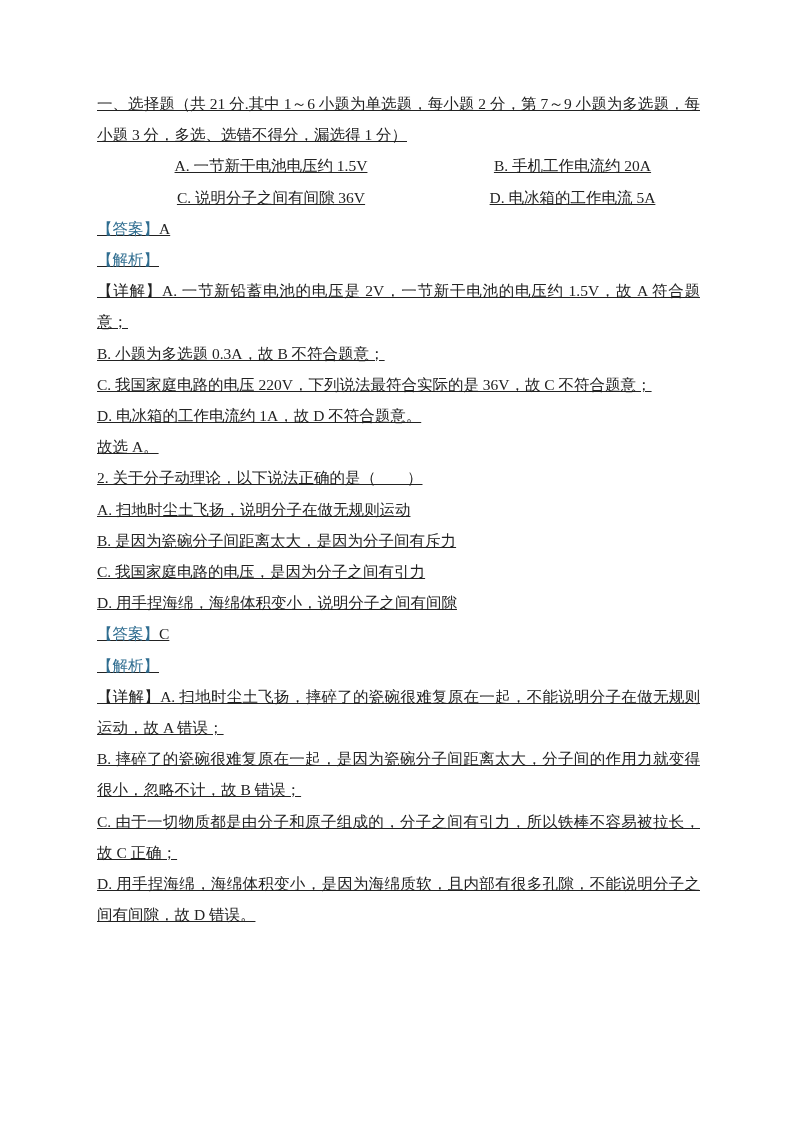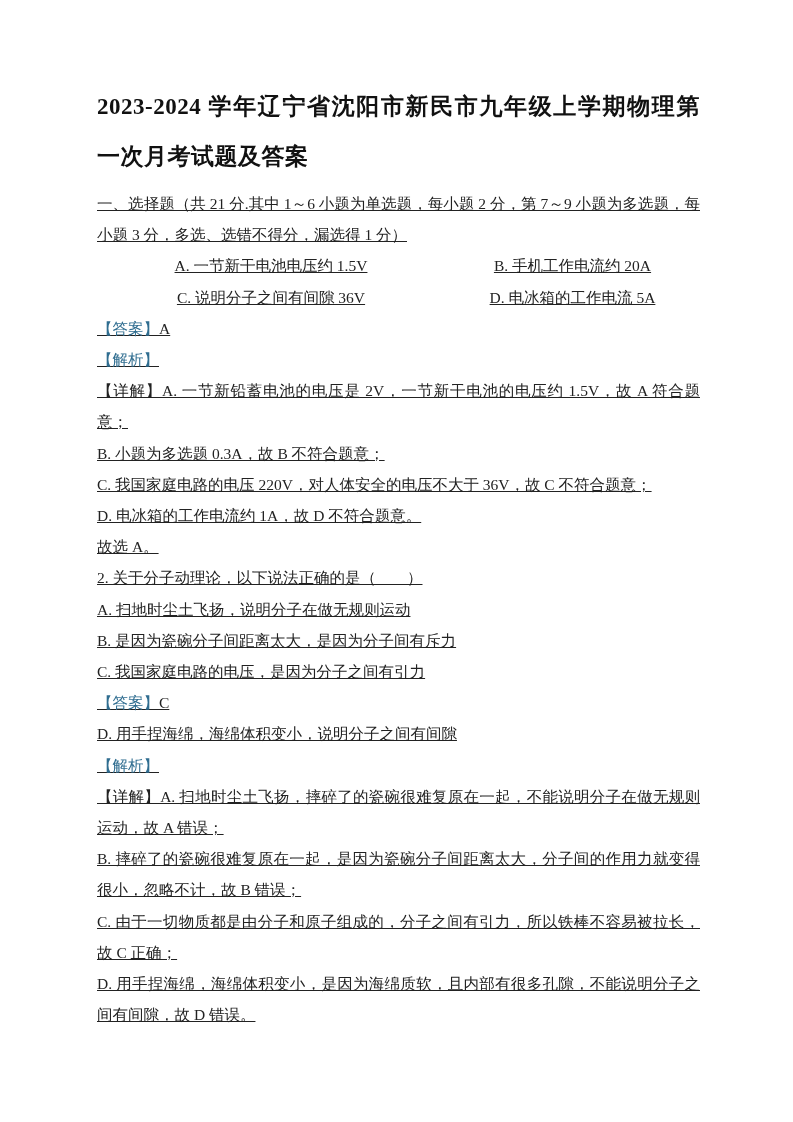--- a/index.html
+++ b/index.html
@@ -41,46 +41,45 @@
     grid-template-columns: 348px 1fr;
   }
   .options-grid .para { text-align: center; }
   .accent { color: var(--accent, #2f6d90); }
 </style>
 </head>
 <body>
 
 <div class="page">
 
-  <h1 class="title">2023-2024 学年辽宁省沈阳市新民市九年级上学期物理第一次月考试题及答案</h1>
 
   <div class="body-block">
 
     <p class="para">一、选择题（共 21 分.其中 1～6 小题为单选题，每小题 2 分，第 7～9 小题为多选题，每小题 3 分，多选、选错不得分，漏选得 1 分）</p>
 
     <div class="options-grid">
       <p class="para">A. 一节新干电池电压约 1.5V</p>
       <p class="para">B. 手机工作电流约 20A</p>
       <p class="para">C. 说明分子之间有间隙 36V</p>
       <p class="para">D. 电冰箱的工作电流 5A</p>
     </div>
     <p class="para"><span class="accent">【答案】</span><span>A</span></p>
     <p class="para"><span class="accent">【解析】</span></p>
     <p class="para">【详解】A. 一节新铅蓄电池的电压是 2V，一节新干电池的电压约 1.5V，故 A 符合题意；</p>
     <p class="para">B. 小题为多选题 0.3A，故 B 不符合题意；</p>
-    <p class="para">C. 我国家庭电路的电压 220V，对人体安全的电压不大于 36V，故 C 不符合题意；</p>
+    <p class="para">C. 我国家庭电路的电压 220V，下列说法最符合实际的是 36V，故 C 不符合题意；</p>
     <p class="para">D. 电冰箱的工作电流约 1A，故 D 不符合题意。</p>
     <p class="para">故选 A。</p>
 
     <p class="para">2. 关于分子动理论，以下说法正确的是（　　）</p>
     <p class="para">A. 扫地时尘土飞扬，说明分子在做无规则运动</p>
     <p class="para">B. 是因为瓷碗分子间距离太大，是因为分子间有斥力</p>
     <p class="para">C. 我国家庭电路的电压，是因为分子之间有引力</p>
+    <p class="para">D. 用手捏海绵，海绵体积变小，说明分子之间有间隙</p>
     <p class="para"><span class="accent">【答案】</span><span>C</span></p>
-    <p class="para">D. 用手捏海绵，海绵体积变小，说明分子之间有间隙</p>
     <p class="para"><span class="accent">【解析】</span></p>
     <p class="para">【详解】A. 扫地时尘土飞扬，摔碎了的瓷碗很难复原在一起，不能说明分子在做无规则运动，故 A 错误；</p>
     <p class="para">B. 摔碎了的瓷碗很难复原在一起，是因为瓷碗分子间距离太大，分子间的作用力就变得很小，忽略不计，故 B 错误；</p>
     <p class="para">C. 由于一切物质都是由分子和原子组成的，分子之间有引力，所以铁棒不容易被拉长，故 C 正确；</p>
     <p class="para">D. 用手捏海绵，海绵体积变小，是因为海绵质软，且内部有很多孔隙，不能说明分子之间有间隙，故 D 错误。</p>
 
   </div>
 </div>
 
 </body></html>

